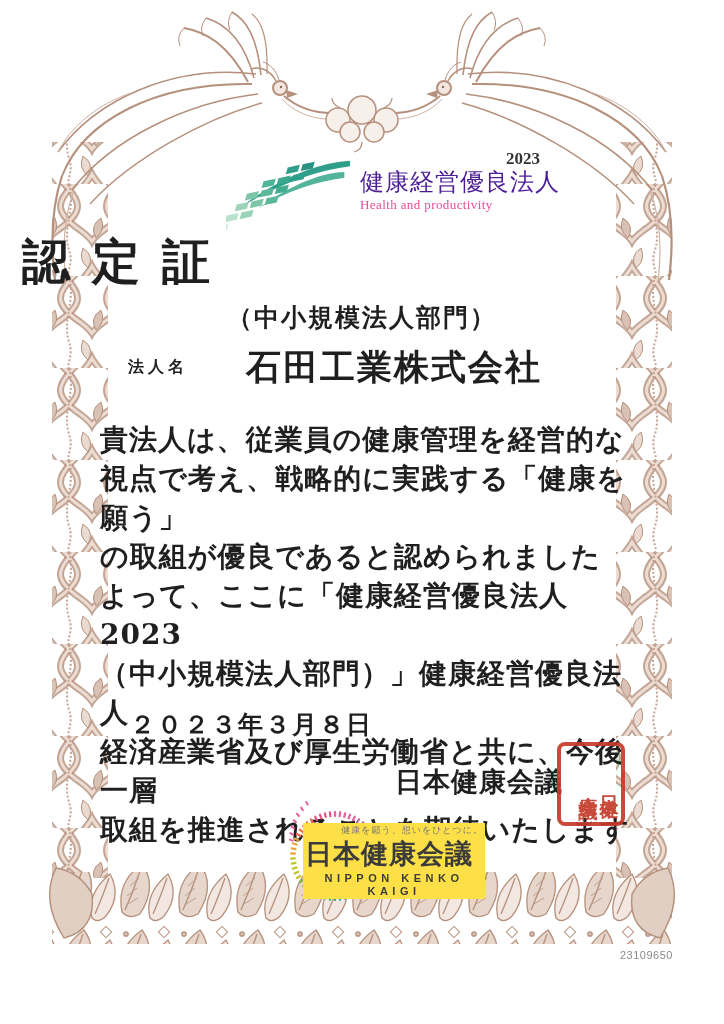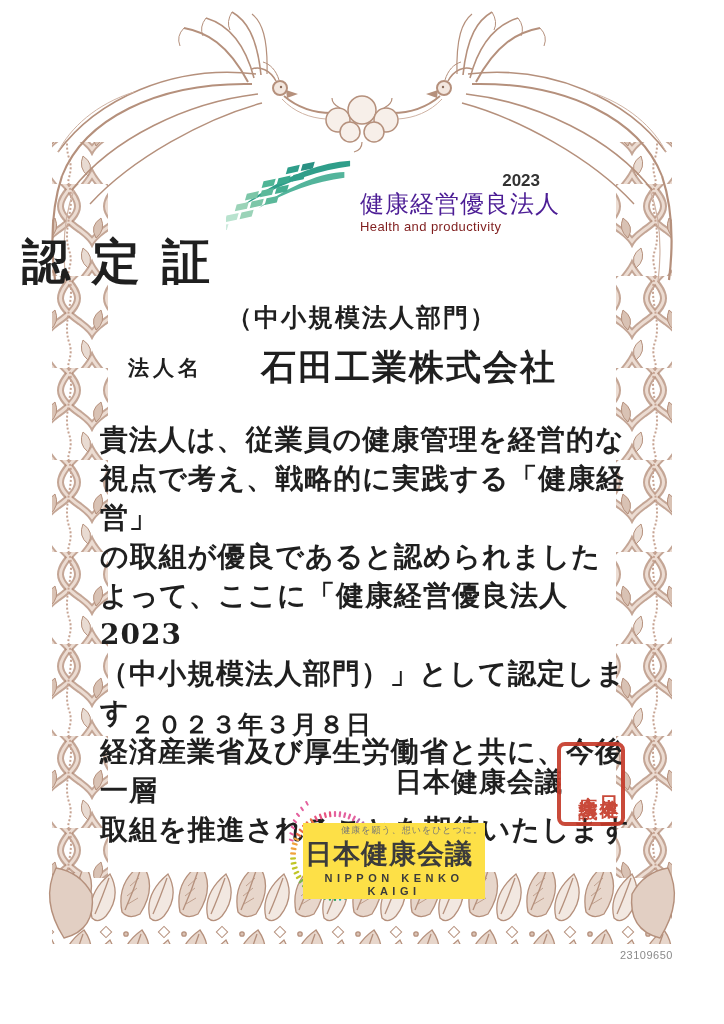--- a/index.html
+++ b/index.html
@@ -10,32 +10,32 @@
     background:#ffffff;
     overflow:hidden;
     font-family:"DejaVu Serif","Liberation Serif",serif;
     color:#1f1f1f;
   }
   
   .border-art{position:absolute;inset:0;pointer-events:none;}
   
   .logo-block{position:absolute;top:150px;left:226px;display:flex;align-items:flex-start;}
   .logo-mark{width:126px;height:70px;margin-top:10px;}
-  .logo-text{margin-left:8px;font-family:Liberation Sans, sans-serif;margin-top:22px;}
+  .logo-text{margin-left:8px;font-family:Liberation Serif, serif;}
   .logo-year{text-align:right;padding-right:20px;font-size:17px;font-weight:bold;color:#333;line-height:17px;}
   .logo-jp{font-size:24px;color:#4c1d95;letter-spacing:1px;line-height:30px;}
-  .logo-en{font-size:13px;color:#7f1d1d;letter-spacing:.4px;line-height:15px;}
+  .logo-en{font-size:13px;color:#ec4899;letter-spacing:.4px;line-height:15px;}
   
   .cert-title{position:absolute;top:226px;left:0;width:100%;
     font-size:48px;font-weight:bold;letter-spacing:22px;text-indent:22px;line-height:70px;}
   .cert-sub{position:absolute;top:301px;left:0;width:100%;text-align:center;
     font-size:25px;font-weight:bold;letter-spacing:2px;}
   
   .recipient-row{position:absolute;top:344px;left:128px;display:flex;align-items:center;}
-  .recipient-label{font-size:21px;font-weight:bold;letter-spacing:4px;}
+  .recipient-label{font-size:16px;font-weight:bold;letter-spacing:4px;}
   .recipient-name{margin-left:58px;font-size:35px;font-weight:bold;letter-spacing:2px;}
   
   .body-text{position:absolute;top:420px;left:100px;width:530px;
     font-size:28px;font-weight:600;line-height:39px;letter-spacing:1px;}
   
   .cert-date{position:absolute;top:708px;left:130px;font-size:25px;font-weight:bold;letter-spacing:2px;}
   .issuer-row{position:absolute;top:742px;left:395px;display:flex;align-items:flex-start;}
   .issuer-name{margin-top:22px;font-size:27px;font-weight:bold;letter-spacing:1px;white-space:nowrap;}
   .seal{width:58px;height:72px;margin-left:-6px;
     border:4px solid #c53b2a;border-radius:8px;
@@ -167,24 +167,24 @@
   <div class="cert-title">認定証</div>
   <div class="cert-sub">（中小規模法人部門）</div>
 
   <div class="recipient-row">
     <span class="recipient-label">法人名</span>
     <span class="recipient-name">石田工業株式会社</span>
   </div>
 
   <div class="body-text">
     <div>貴法人は、従業員の健康管理を経営的な</div>
-    <div>視点で考え、戦略的に実践する「健康経営」</div>
+    <div>視点で考え、戦略的に実践する「健康を願う」</div>
     <div>の取組が優良であると認められました</div>
     <div>よって、ここに「健康経営優良法人2023</div>
-    <div>（中小規模法人部門）」として認定します</div>
+    <div>（中小規模法人部門）」健康経営優良法人</div>
     <div>経済産業省及び厚生労働省と共に、今後一層</div>
     <div>取組を推進されることを期待いたします</div>
   </div>
 
   <div class="cert-date">２０２３年３月８日</div>
   <div class="issuer-row">
     <span class="issuer-name">日本健康会議</span>
     <span class="seal">日本健
 康会議</span>
   </div>

